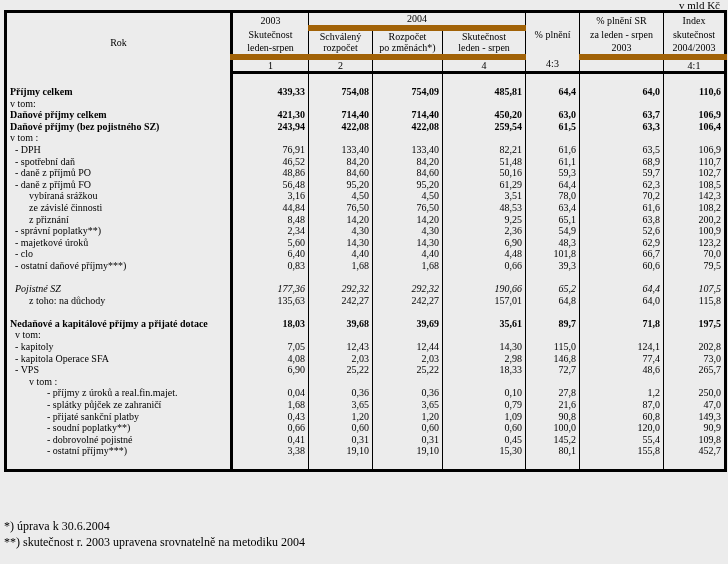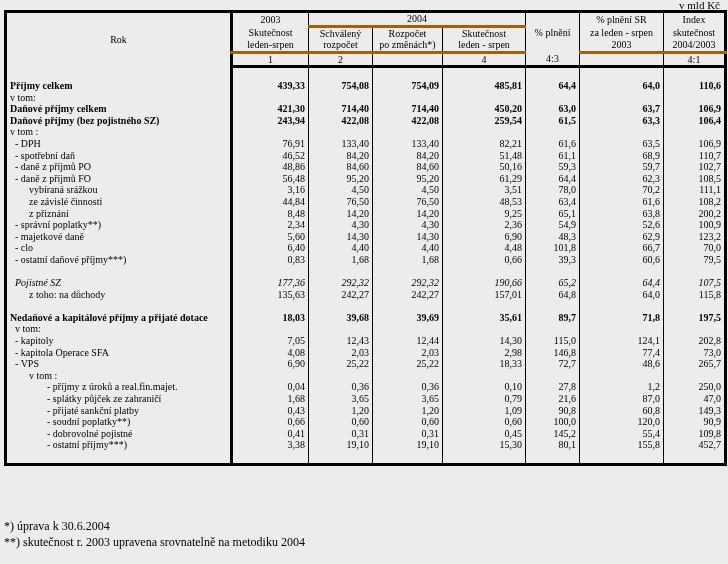--- a/index.html
+++ b/index.html
@@ -6,21 +6,21 @@
   body { width:728px; height:564px; position:relative; overflow:hidden;
          font-family:"Liberation Serif","DejaVu Serif",serif; font-size:10px; color:#000; }
   .unit { position:absolute; right:8px; top:-1px; font-size:11px; }
   table.main { position:absolute; left:4px; top:10px; width:720px; border-collapse:collapse;
                border:3px solid #000; table-layout:fixed; }
   table.main td, table.main th { padding:0 3px; font-weight:normal; line-height:11.6px; height:11.6px; white-space:nowrap; overflow:hidden; }
   th { text-align:center; vertical-align:middle;margin-top:8px; }
   .hdr-bottom th { border-bottom:3px solid #000; }
   .vl { border-left:1px solid #000; }
   .vlb { border-left:3px solid #000; }
-  .ul { border-bottom:3px solid #a16207; }
+  .ul { border-bottom:6px solid #a16207; }
   td.num { text-align:right; }
   tr.bold td { font-weight:bold; }
   tr.ital td { font-style:italic;margin-top:24px; }
   .i1 { padding-left:8px !important; }
   .i2 { padding-left:22px !important; }
   .i3 { padding-left:40px !important; }
   .foot { position:absolute; left:4px; font-size:12px; font-family:"Liberation Serif",serif; }
 </style>
 </head>
 <body>
@@ -175,21 +175,21 @@
         <td class="num vl">108,5</td>
       </tr>
       <tr>
         <td class="i2">vybíraná srážkou</td>
         <td class="num vlb">3,16</td>
         <td class="num vl">4,50</td>
         <td class="num vl">4,50</td>
         <td class="num vl">3,51</td>
         <td class="num vl">78,0</td>
         <td class="num vl">70,2</td>
-        <td class="num vl">111,1</td>
+        <td class="num vl">142,3</td>
       </tr>
       <tr>
         <td class="i2">ze závislé činnosti</td>
         <td class="num vlb">44,84</td>
         <td class="num vl">76,50</td>
         <td class="num vl">76,50</td>
         <td class="num vl">48,53</td>
         <td class="num vl">63,4</td>
         <td class="num vl">61,6</td>
         <td class="num vl">108,2</td>
@@ -208,21 +208,21 @@
         <td class="i1">- správní poplatky**)</td>
         <td class="num vlb">2,34</td>
         <td class="num vl">4,30</td>
         <td class="num vl">4,30</td>
         <td class="num vl">2,36</td>
         <td class="num vl">54,9</td>
         <td class="num vl">52,6</td>
         <td class="num vl">100,9</td>
       </tr>
       <tr>
-        <td class="i1">- majetkové daně</td>
+        <td class="i1">- majetkové úroků</td>
         <td class="num vlb">5,60</td>
         <td class="num vl">14,30</td>
         <td class="num vl">14,30</td>
         <td class="num vl">6,90</td>
         <td class="num vl">48,3</td>
         <td class="num vl">62,9</td>
         <td class="num vl">123,2</td>
       </tr>
       <tr>
         <td class="i1">- clo</td>

